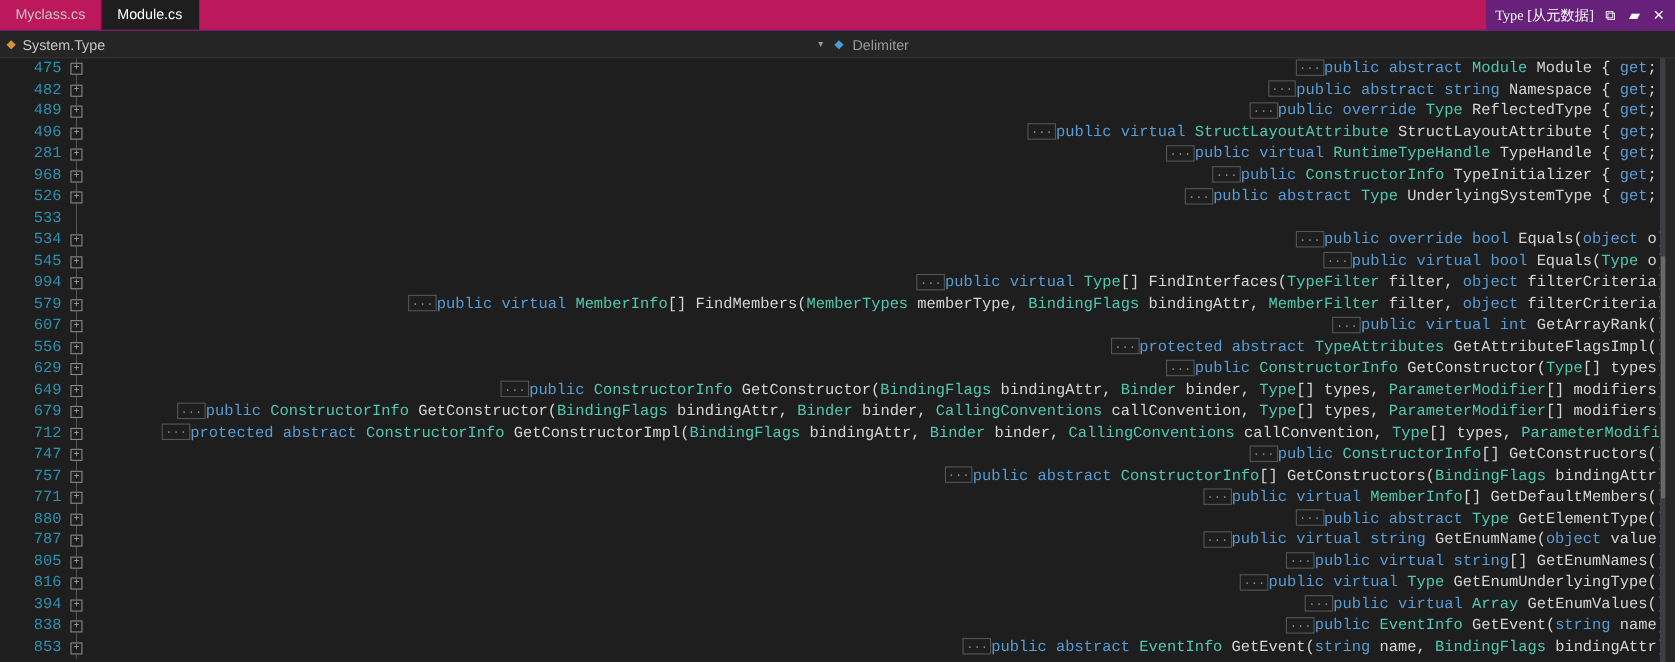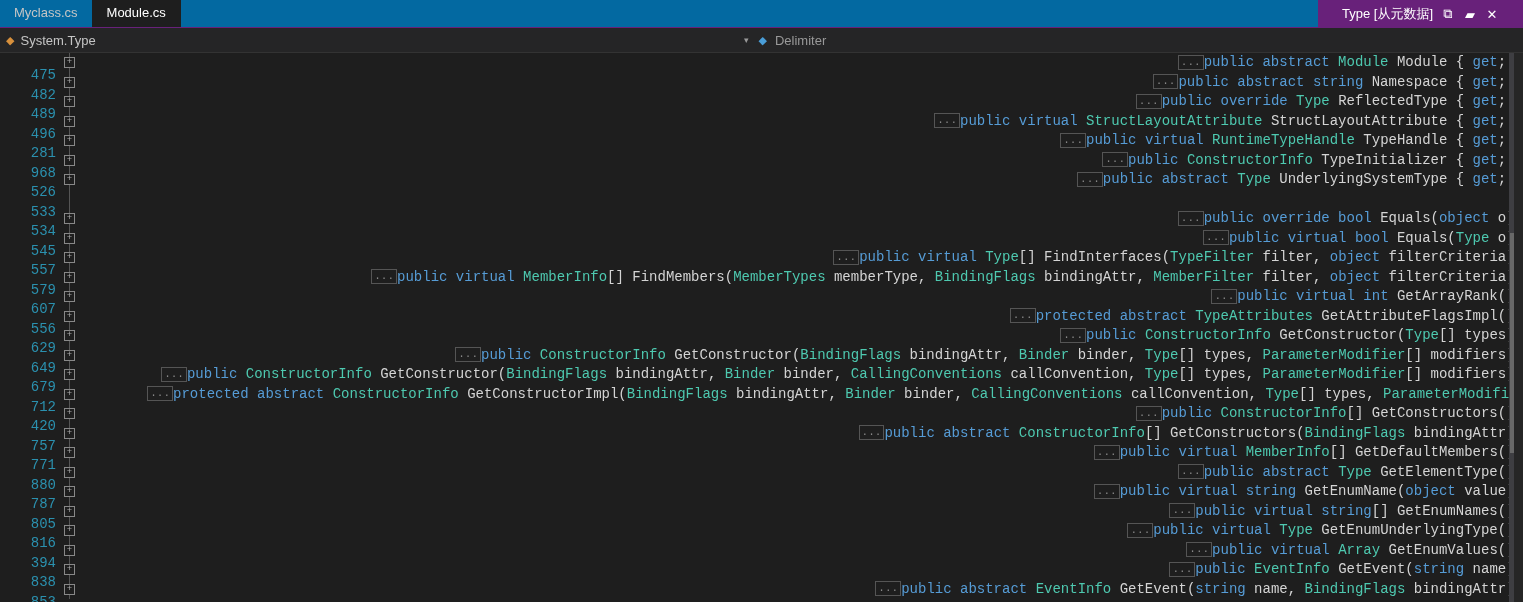--- a/index.html
+++ b/index.html
@@ -7,21 +7,21 @@
     background: #1e1e1e;
     font-family: Consolas, 'Courier New', monospace;
     font-size: 14px;
     color: #d4d4d4;
     overflow: hidden;
     width: 1523px;
     height: 602px;
   }
   .tab-bar {
     height: 28px;
-    background: #0369a1;
+    background: #be185d;
     display: flex;
     border-bottom: 1px solid #68217a;
     position: relative;
   }
   .tab {
     padding: 5px 14px;
     color: #c5c5c5;
     font-family: 'Segoe UI', sans-serif;
     font-size: 13px;
     cursor: pointer;
@@ -30,43 +30,43 @@
   .tab.active { background: #1e1e1e; color: #fff; }
   .right-panel {
     position: absolute;
     right: 0;
     top: 0;
     height: 28px;
     background: #68217a;
     color: #fff;
     display: flex;
     align-items: center;
-    padding: 0 24px;
-    font-family: Liberation Sans, sans-serif;
+    padding: 0 8px;
+    font-family: Liberation Serif, serif;
     font-size: 13px;
     gap: 8px;
   }
   .ic { display: inline-block; width: 14px; text-align: center; cursor: pointer; }
   .nav-bar {
     height: 25px;
     background: #252526;
     display: flex;
     align-items: center;
     color: #c5c5c5;
     font-family: 'Segoe UI', sans-serif;
     font-size: 13px;
     border-bottom: 1px solid #333;
   }
   .nav-left { display: flex; align-items: center; padding-left: 6px; flex: 1; gap: 6px; }
   .nav-right { display: flex; align-items: center; padding-right: 12px; flex: 1; gap: 8px; color: #999; }
   .orange-icon { color: #d7903c; font-size: 11px; }
   .blue-icon { color: #4a9ed8; font-size: 11px; }
   .dropdown-arrow { color: #999; font-size: 9px; margin-left: auto; margin-right: 10px; }
   .editor-area { display: flex; height: calc(602px - 53px); position: relative; }
-  .gutter { width: 60px; text-align: right; color: #2b91af; padding-right: 4px; user-select: none; margin-top: 13px; }
+  .gutter { width: 60px; text-align: right; color: #2b91af; padding-right: 4px; user-select: none; }
   .fold-col { width: 20px; display: flex; flex-direction: column; align-items: center; user-select: none; }
   .fold-line { position: relative; height: 19.5px; width: 100%; }
   .fold-rail { position: absolute; left: 9px; top:0; bottom:0; width:1px; background:#555; }
   .fold-box {
     position: absolute; left: 4px; top: 4px;
     width: 11px; height: 11px;
     border: 1px solid #888; background: #1e1e1e;
     font-size: 9px; line-height: 9px; text-align: center; color: #aaa;
     cursor: pointer;
   }
@@ -130,29 +130,29 @@
       <div class="line">475</div>
       <div class="line">482</div>
       <div class="line">489</div>
       <div class="line">496</div>
       <div class="line">281</div>
       <div class="line">968</div>
       <div class="line">526</div>
       <div class="line">533</div>
       <div class="line">534</div>
       <div class="line">545</div>
-      <div class="line">557</div>
+      <div class="line">994</div>
       <div class="line">579</div>
       <div class="line">607</div>
       <div class="line">556</div>
       <div class="line">629</div>
       <div class="line">649</div>
       <div class="line">679</div>
       <div class="line">712</div>
-      <div class="line">420</div>
+      <div class="line">747</div>
       <div class="line">757</div>
       <div class="line">771</div>
       <div class="line">880</div>
       <div class="line">787</div>
       <div class="line">805</div>
       <div class="line">816</div>
       <div class="line">394</div>
       <div class="line">838</div>
       <div class="line">853</div>
     </div>

